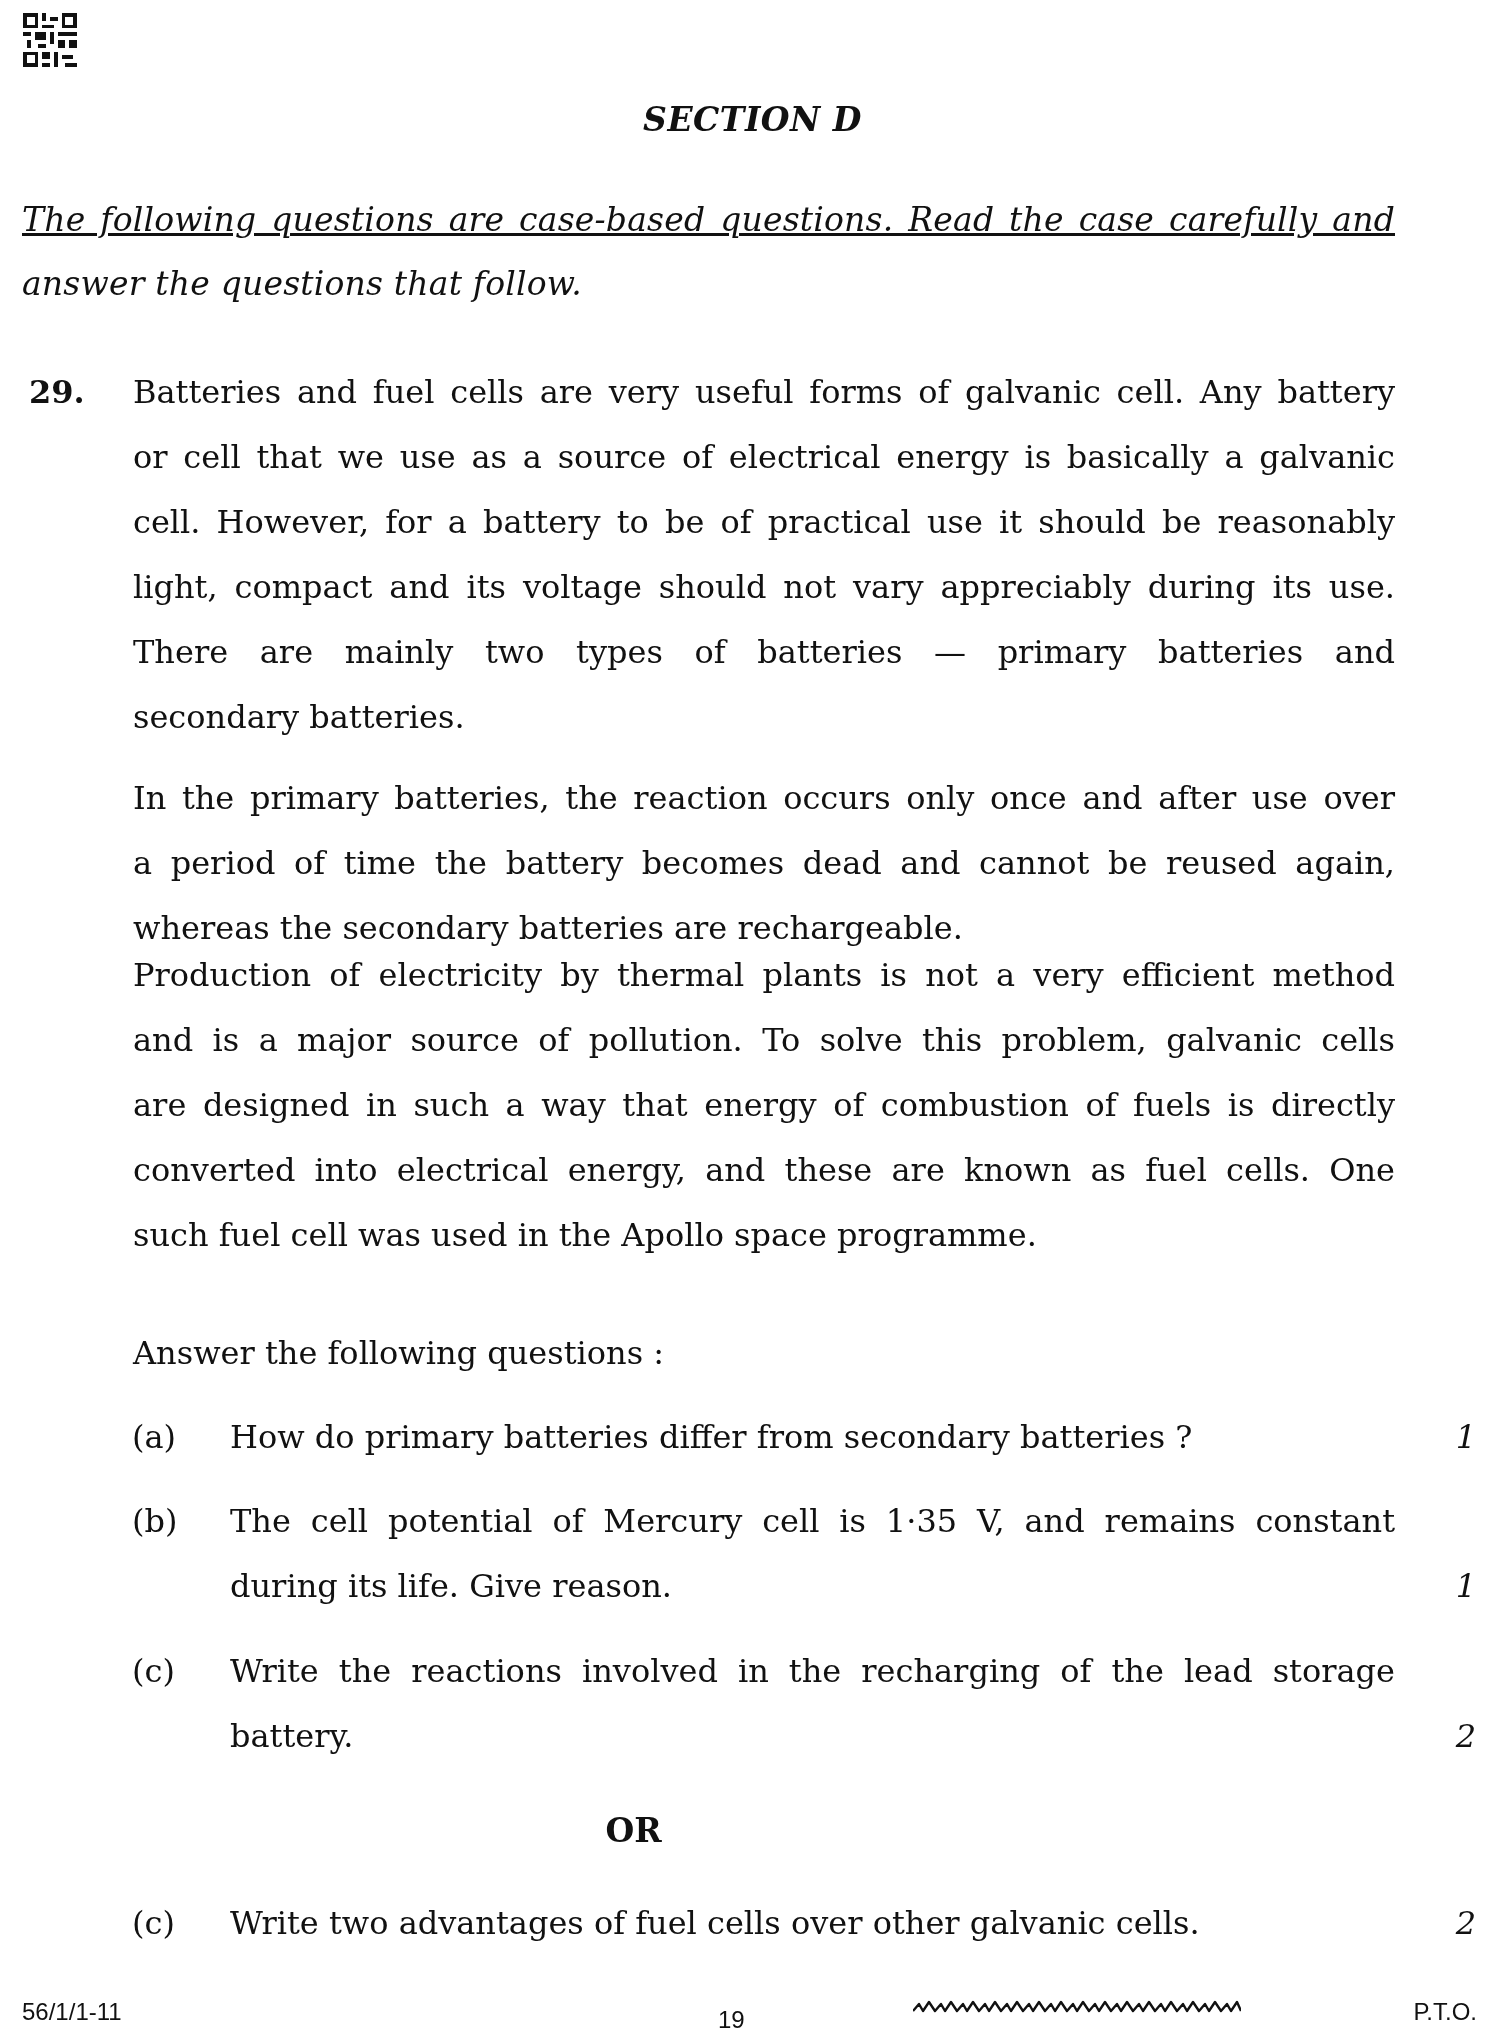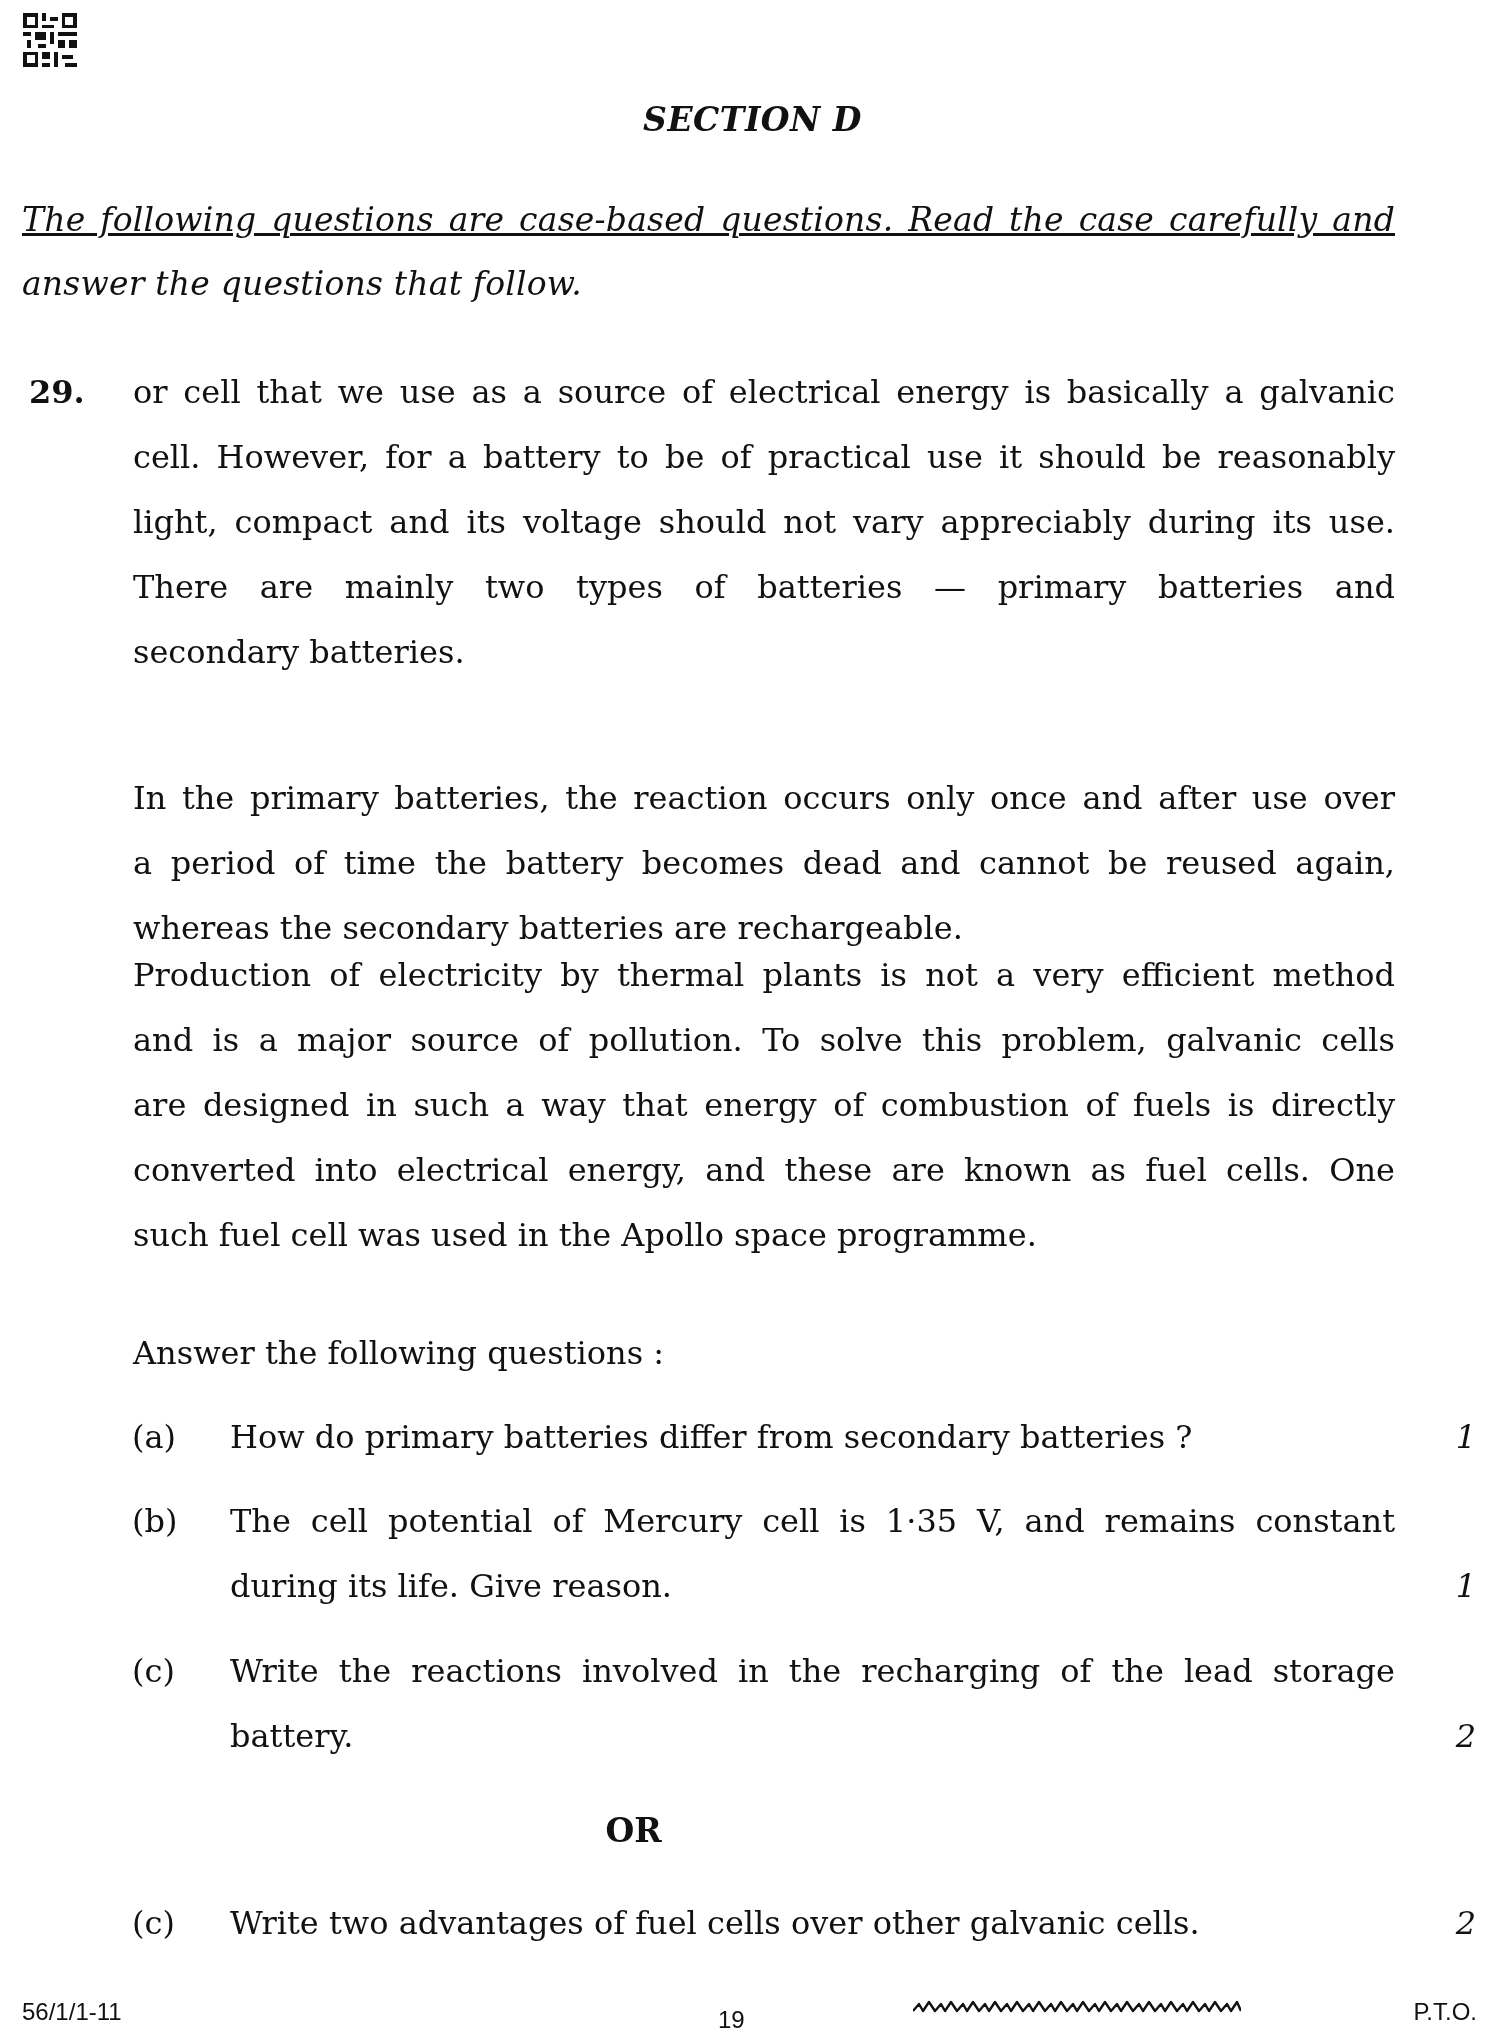--- a/index.html
+++ b/index.html
@@ -60,20 +60,21 @@
 <div class="abs section-title">SECTION D</div>
 
 <div class="abs intro">
   <div style="text-align-last:justify;white-space:nowrap;text-decoration:underline;">The following questions are case-based questions. Read the case carefully and</div>
   <div>answer the questions that follow.</div>
 </div>
 
 <div class="abs qnum">29.</div>
 
 <div class="abs para" style="top:360px;">
+  <span class="ln">Batteries and fuel cells are very useful forms of galvanic cell. Any battery</span>
   <span class="ln">or cell that we use as a source of electrical energy is basically a galvanic</span>
   <span class="ln">cell. However, for a battery to be of practical use it should be reasonably</span>
   <span class="ln">light, compact and its voltage should not vary appreciably during its use.</span>
   <span class="ln">There are mainly two types of batteries — primary batteries and</span>
   <span class="ln last">secondary batteries.</span>
 </div>
 
 <div class="abs para" style="top:766px;">
   <span class="ln">In the primary batteries, the reaction occurs only once and after use over</span>
   <span class="ln">a period of time the battery becomes dead and cannot be reused again,</span>

